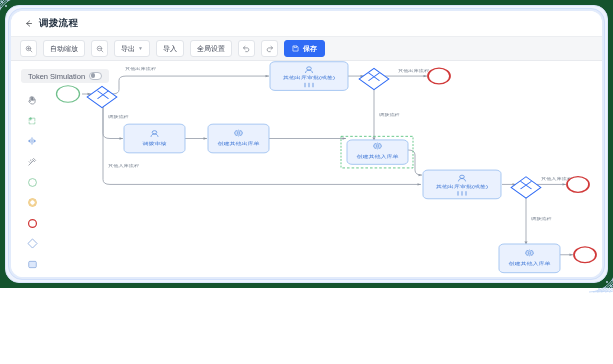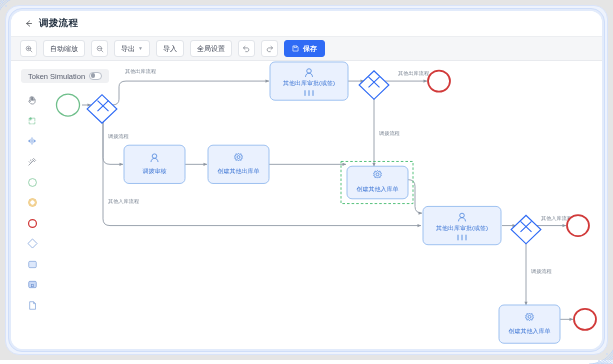--- a/index.html
+++ b/index.html
@@ -2,21 +2,21 @@
 <html><head>
 <meta charset="utf-8">
 <style>
   html,body{margin:0;padding:0;}
   body{
     width:613px;height:364px;overflow:hidden;
     background:#ffffff;
     font-family:"Liberation Sans","DejaVu Sans",sans-serif;
     -webkit-font-smoothing:antialiased;
   }
-  #root{position:relative;width:613px;height:360px;background:#e5e5e5;}
+  #root{position:relative;width:613px;height:288px;background:#14532d;}
 
   
   .corner-deco{position:absolute;width:60px;height:60px;pointer-events:none;}
   .corner-deco.tl{left:-6px;top:-6px;}
   .corner-deco.br{right:-6px;bottom:-6px;transform:rotate(180deg);}
 
   
   .frame{position:absolute;border-radius:14px;}
   .frame.f1{left:5px;top:5px;right:5px;bottom:5px;background:#eef3fd;border:1px solid #d9e4fa;}
   .frame.f2{left:8px;top:8px;right:8px;bottom:8px;background:#e2ebfb;border:1px solid #cfdefa;}

